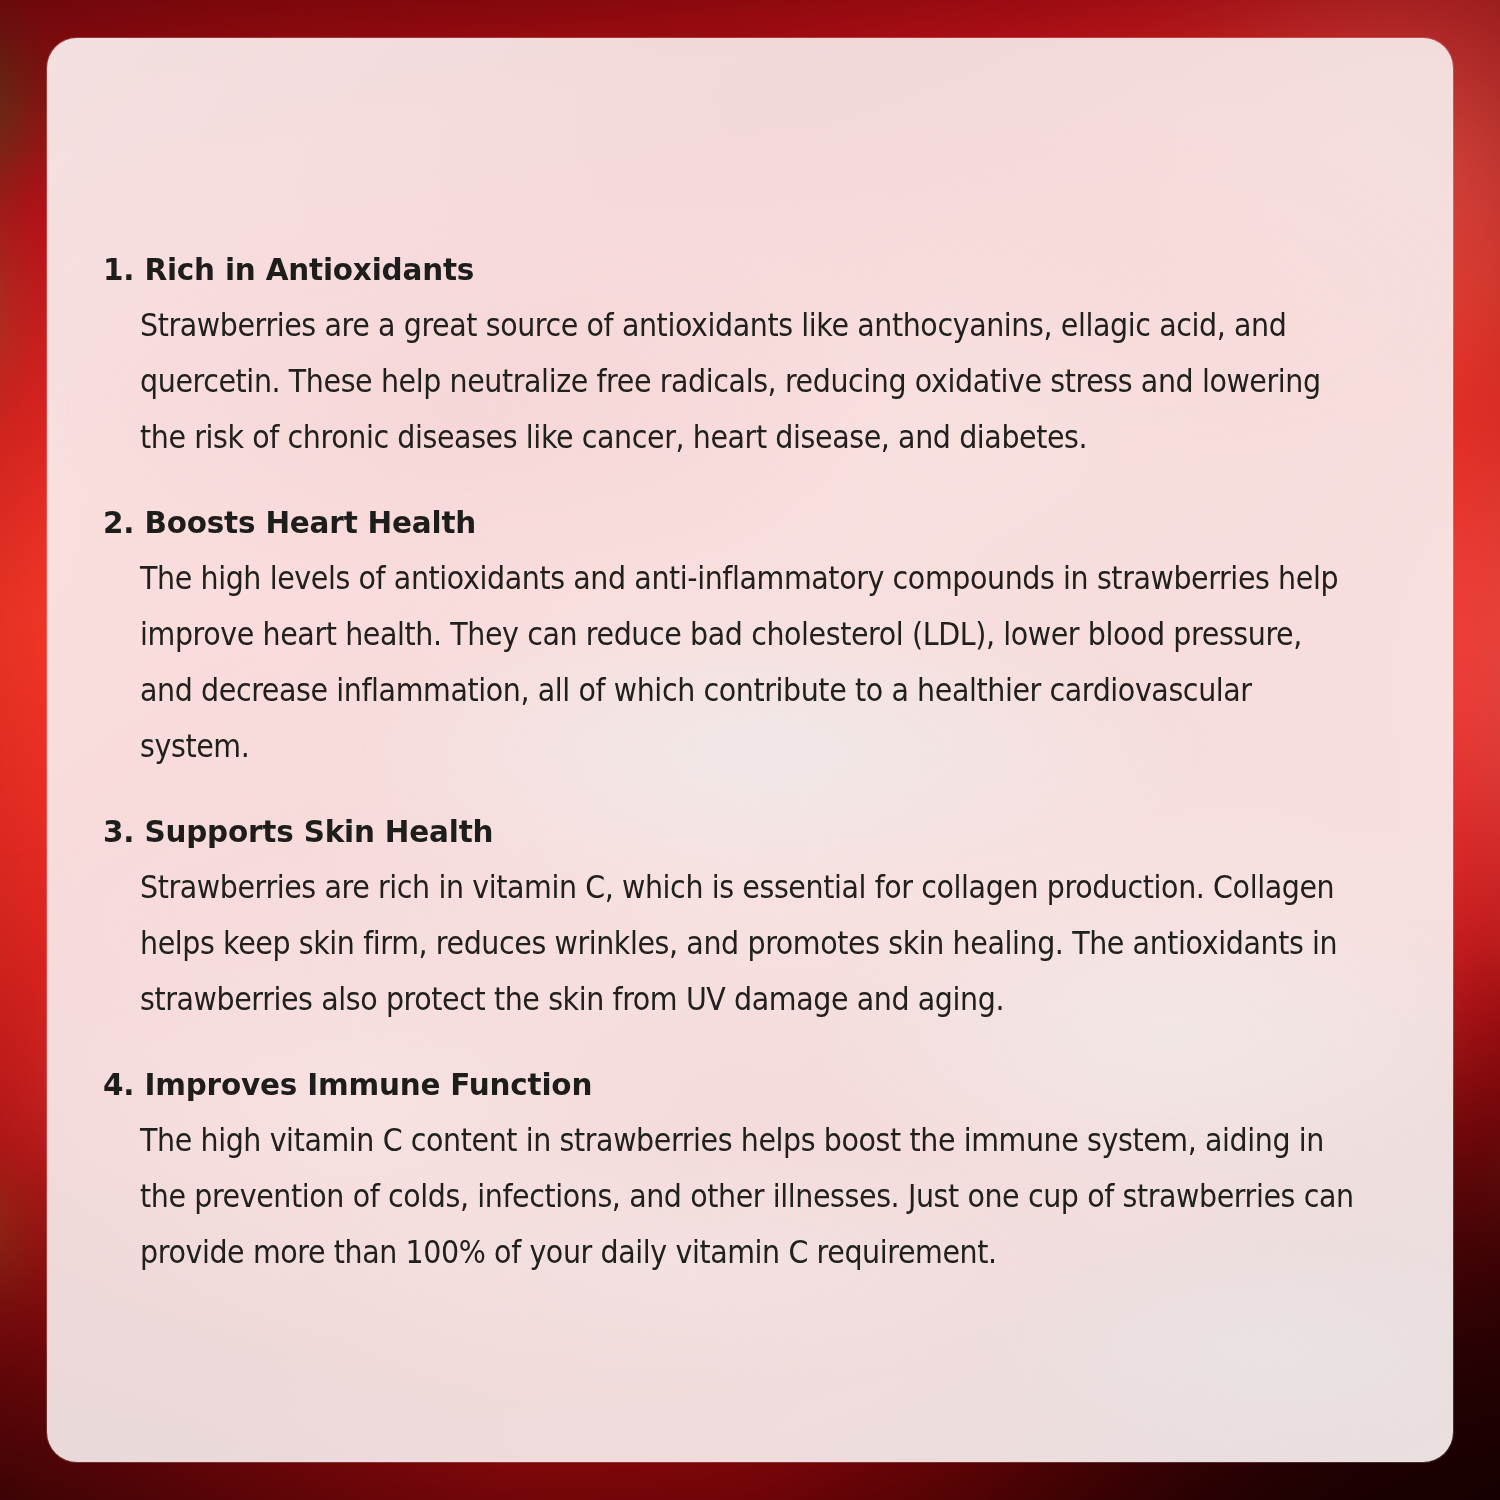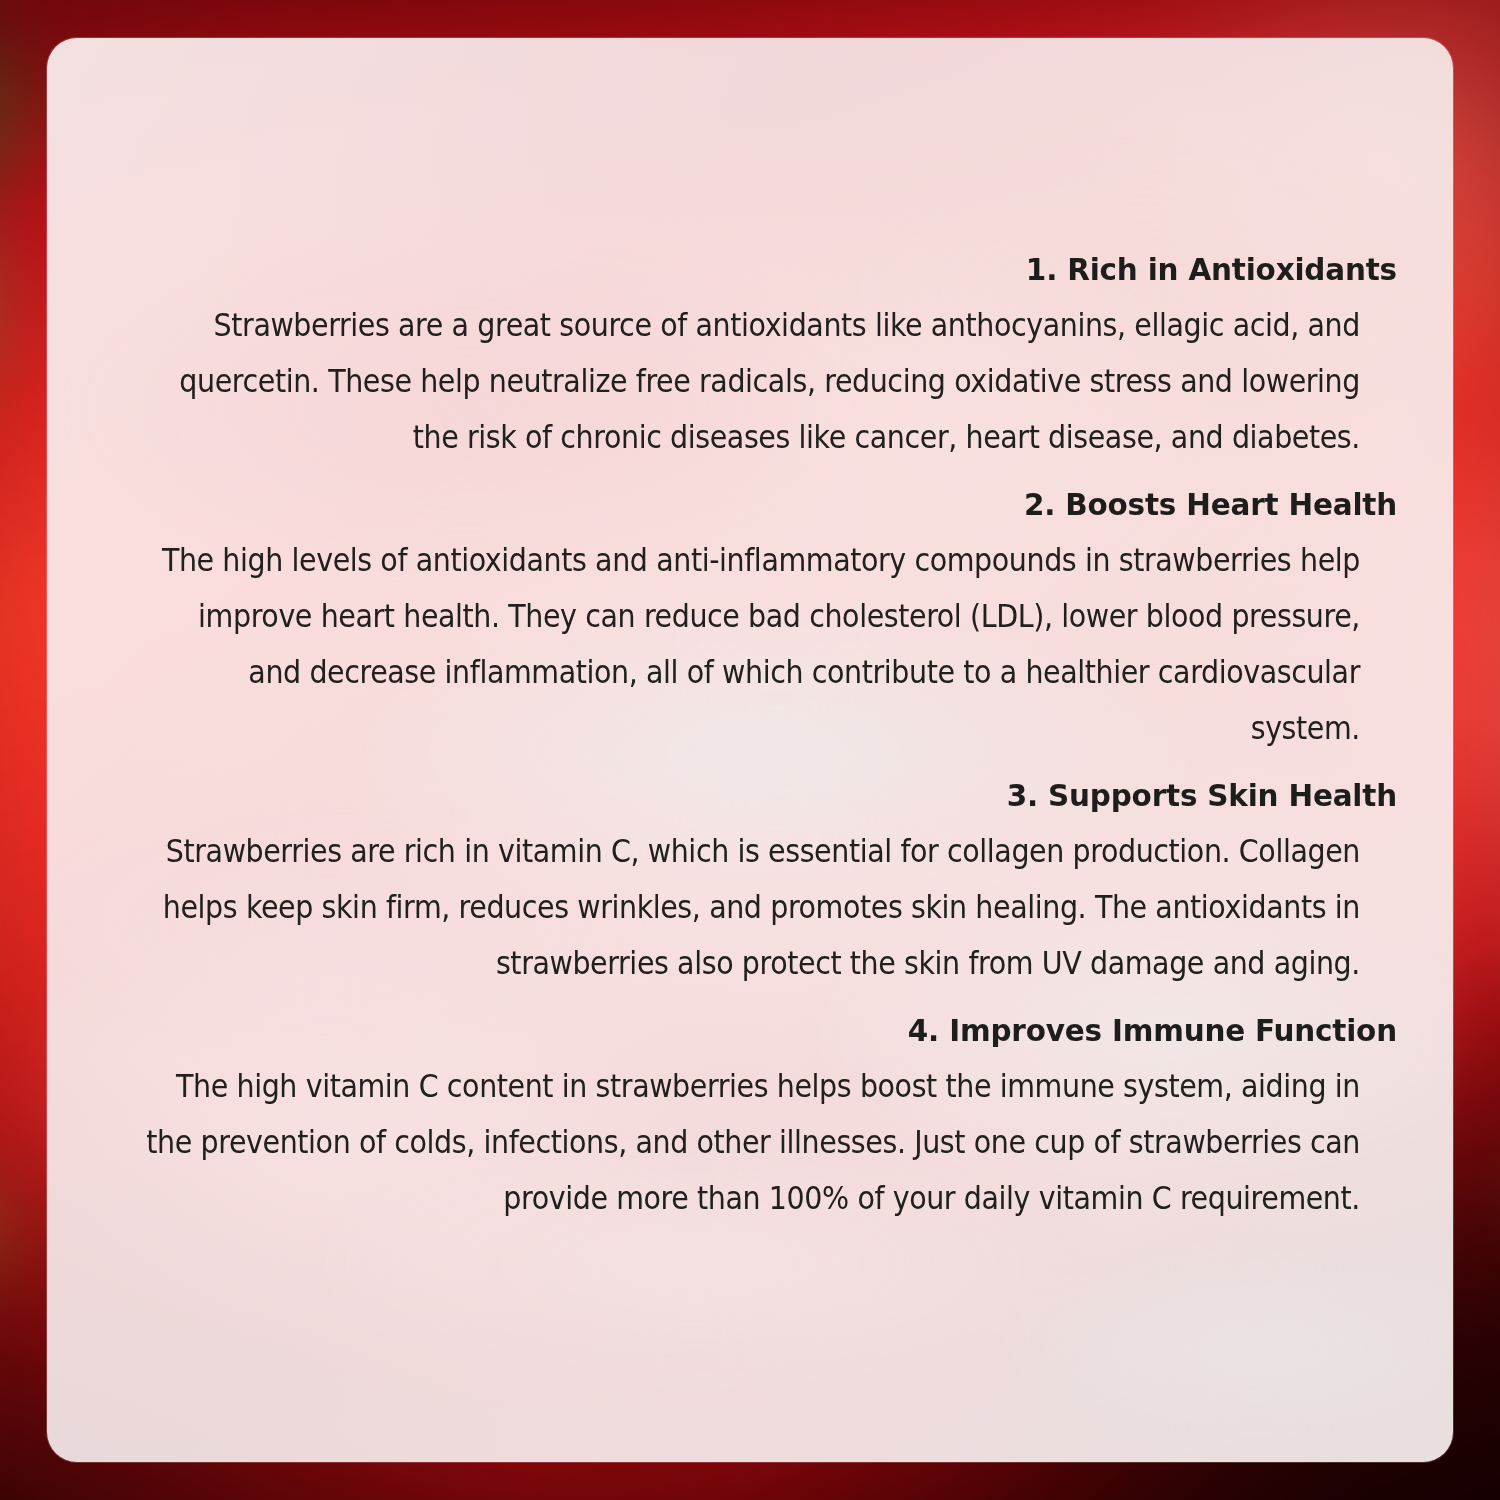--- a/index.html
+++ b/index.html
@@ -126,25 +126,25 @@
   }
 
   
   .content {
     position: absolute;
     left: 0;
     top: 139px;
     width: 100%;
     padding: 16px 22px;
     box-sizing: border-box;
-    text-align: right;
+    text-align: left;
   }
 
   .section { margin: 0; }
-  .section + .section { margin-top: 20px; }
+  .section + .section { margin-top: 38px; }
 
   .section-heading {
     font-family: "DejaVu Sans", sans-serif;
     font-size: 31px;
     font-weight: bold;
     color: #1d1d1b;
     line-height: 1.25;
     margin: 0 0 8px 0;
     letter-spacing: -0.2px;
     transform: scaleX(0.95);

